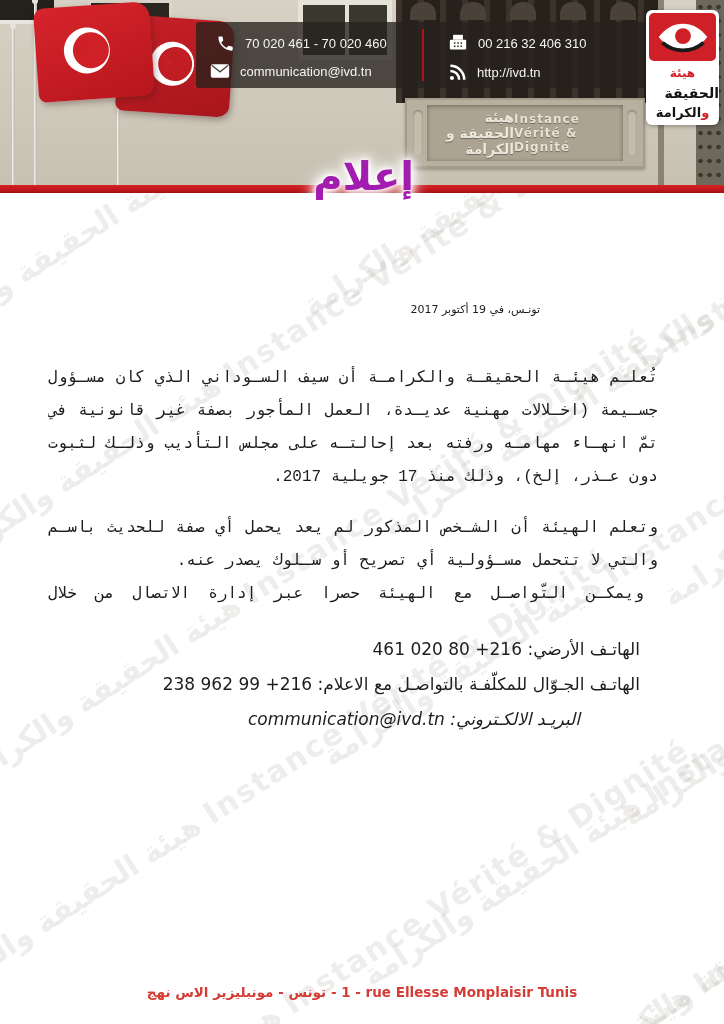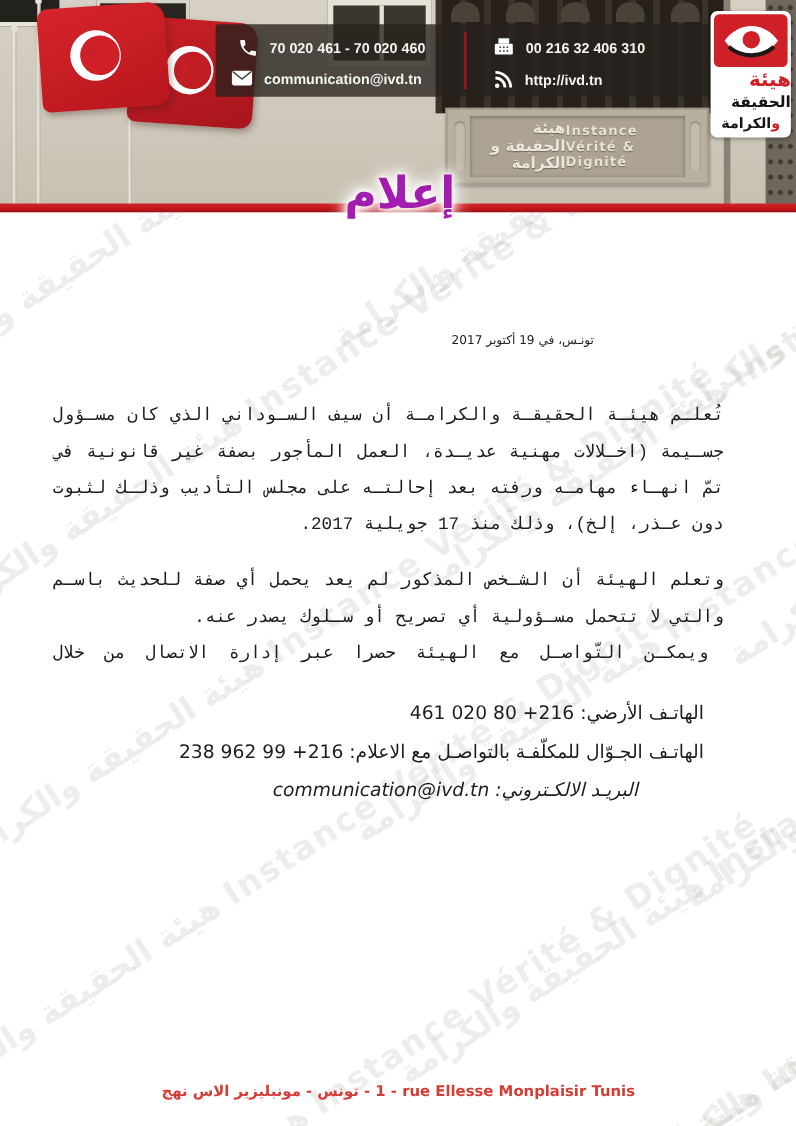--- a/index.html
+++ b/index.html
@@ -51,33 +51,33 @@
   .flag-b { left:118px; top:18px; width:114px; height:96px; transform:rotate(4deg);
     background:linear-gradient(160deg,#c82027 0%,#a8151c 100%); }
   .flag-a { left:36px; top:5px; width:116px; height:94px; transform:rotate(-4deg);
     background:linear-gradient(160deg,#d6242b 0%,#b8161d 100%); }
   .flag .disc { position:absolute; background:#fff; border-radius:50%; }
   .flag .crescent { position:absolute; border-radius:50%; }
   .flag .star { position:absolute; color:#c82027; font-size:14px; line-height:14px; }
 
   
   .contact-bar { position:absolute; left:196px; top:22px; width:462px; height:66px;
-    background:rgba(38,33,28,0.78); border-radius:3px;font-weight:bold; }
+    background:rgba(38,33,28,0.78); border-radius:3px; }
   .cb-divider { position:absolute; left:226px; top:7px; width:2px; height:52px; background:#b41217; }
   .cb-item { position:absolute; display:flex; align-items:center; gap:10px;
     color:#f4f4f2; font-size:13px; font-family:"Liberation Sans","DejaVu Sans",sans-serif; }
   .cb-item svg { flex:0 0 auto; }
 
   
   .logo { position:absolute; left:646px; top:10px; width:73px; height:115px; background:#fff;
     border-radius:6px; box-shadow:0 1px 4px rgba(0,0,0,0.35); z-index:2; }
   .logo-red { position:absolute; left:3px; top:3px; width:67px; height:48px; background:#cf2027; border-radius:5px;
     display:flex; align-items:center; justify-content:center; }
   .logo-lines { position:absolute; left:0; top:53px; width:73px; text-align:center; direction:rtl; }
-  .logo-l1 { color:#cf2027; font-weight:bold; font-size:18px; line-height:20px;text-align:right; }
+  .logo-l1 { color:#cf2027; font-weight:bold; font-size:12px; line-height:20px; }
   .logo-l2 { color:#141414; font-weight:bold; font-size:14px; line-height:20px;padding-left:32px; }
   .logo-l3 { font-weight:bold; font-size:13px; line-height:20px; color:#141414; }
   .logo-l3 .waw { color:#cf2027; }
 
   
   .red-rule { position:absolute; left:0; top:185px; width:724px; height:8px; z-index:2;
     background:linear-gradient(180deg,#d22428 0%,#c4161c 55%,#9e1114 100%); }
   .banner-title { position:absolute; left:244px; top:153px; width:170px; z-index:3;
     text-align:right; direction:rtl; font-size:40px; font-weight:bold; color:#a21caf;
     text-shadow:0 0 4px #fff, 0 0 8px #fff, 0 0 12px #fff, 0 0 16px #fff, 0 0 20px #fff; }

